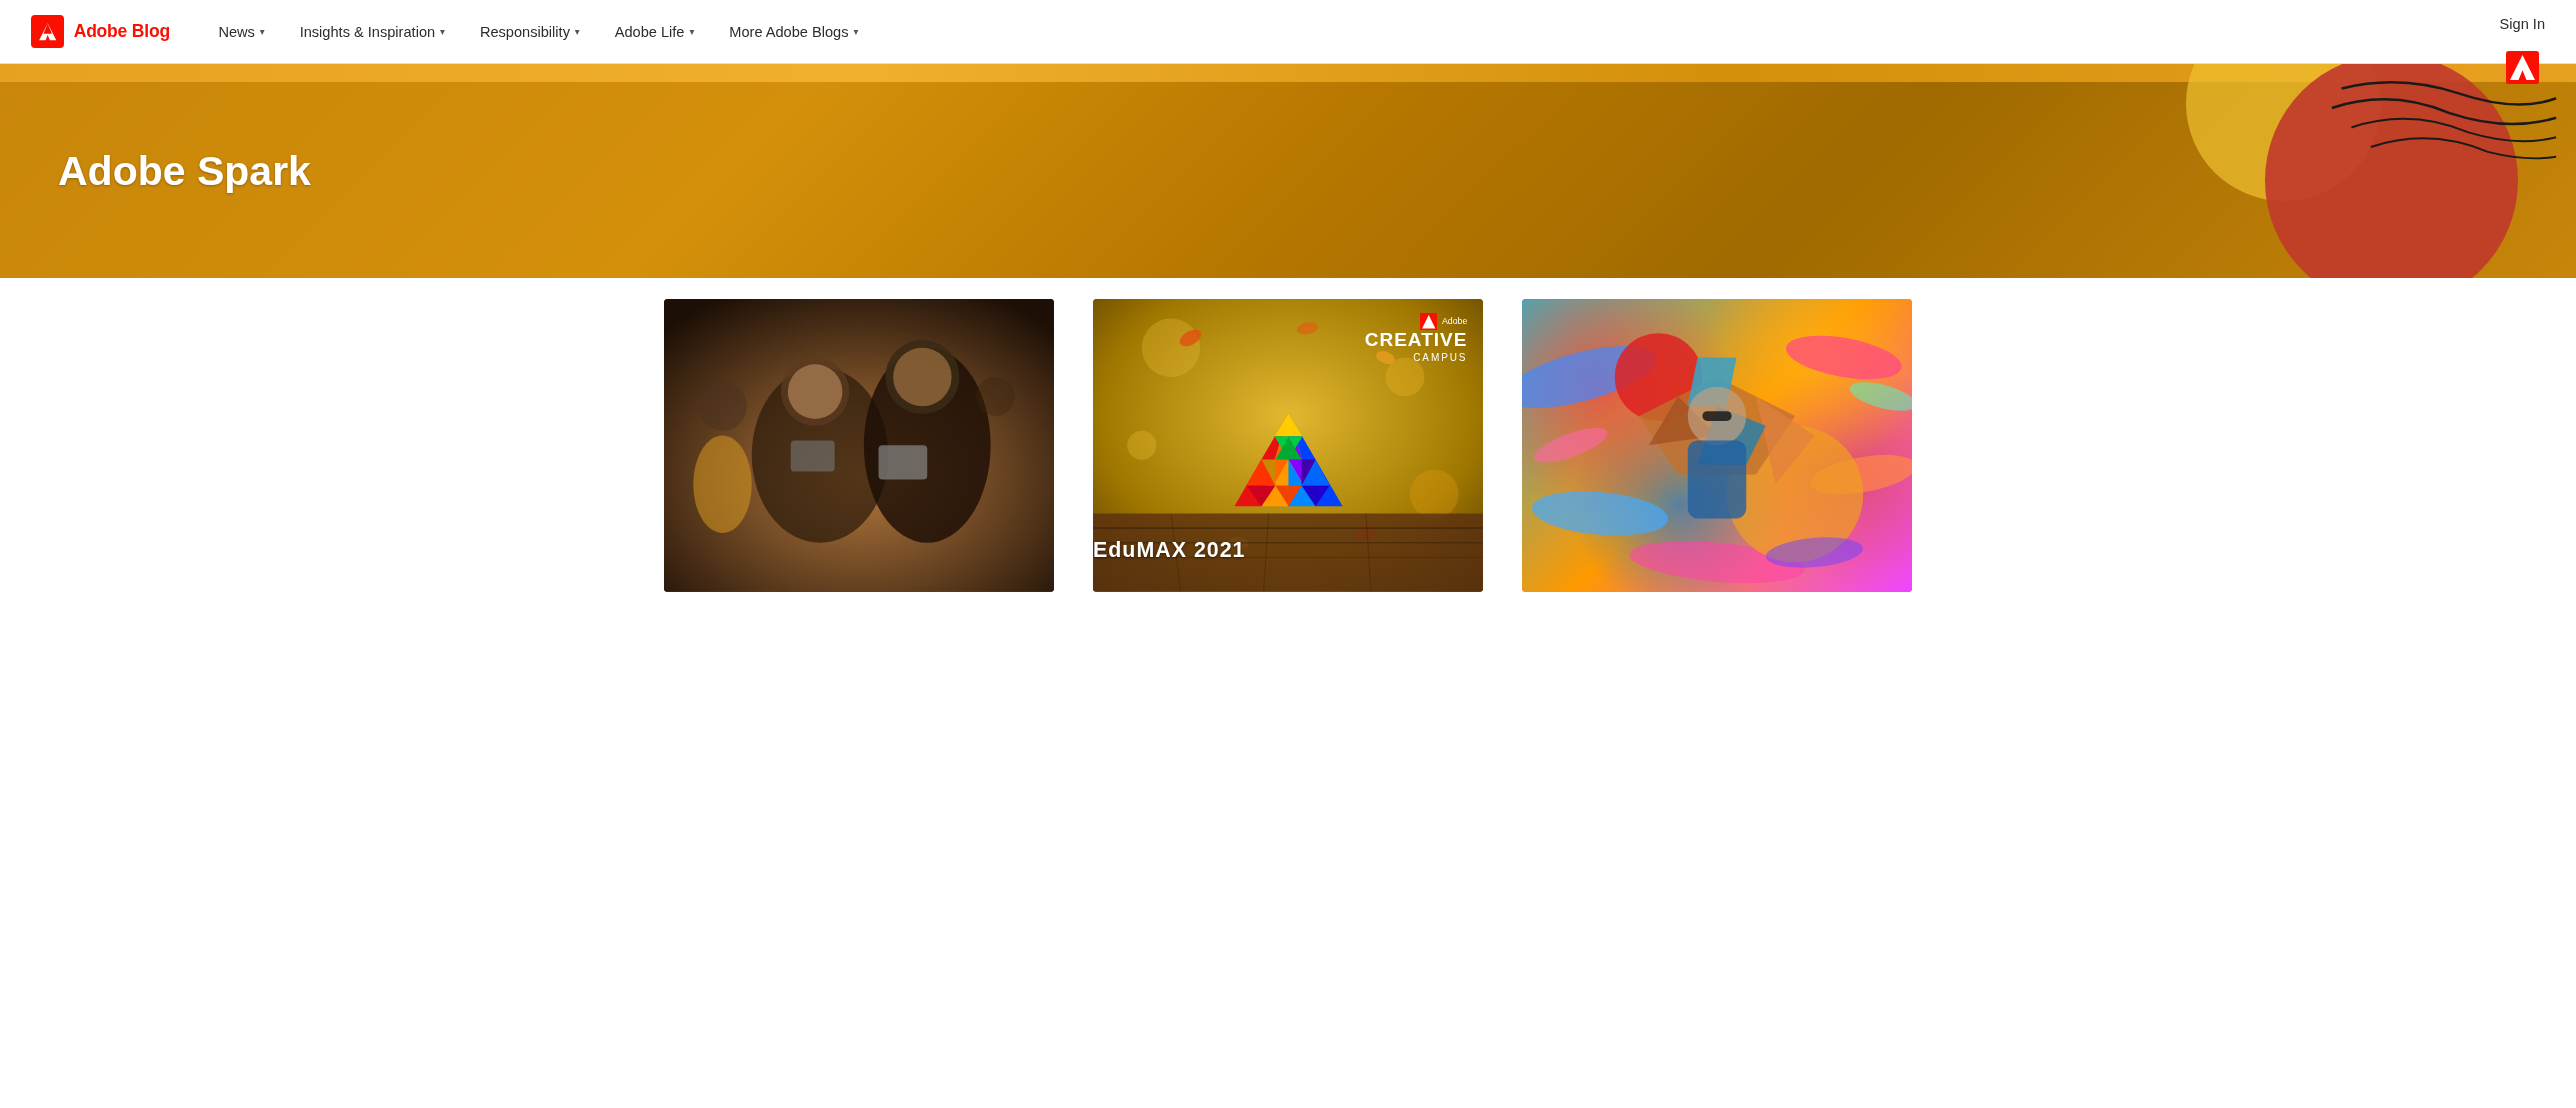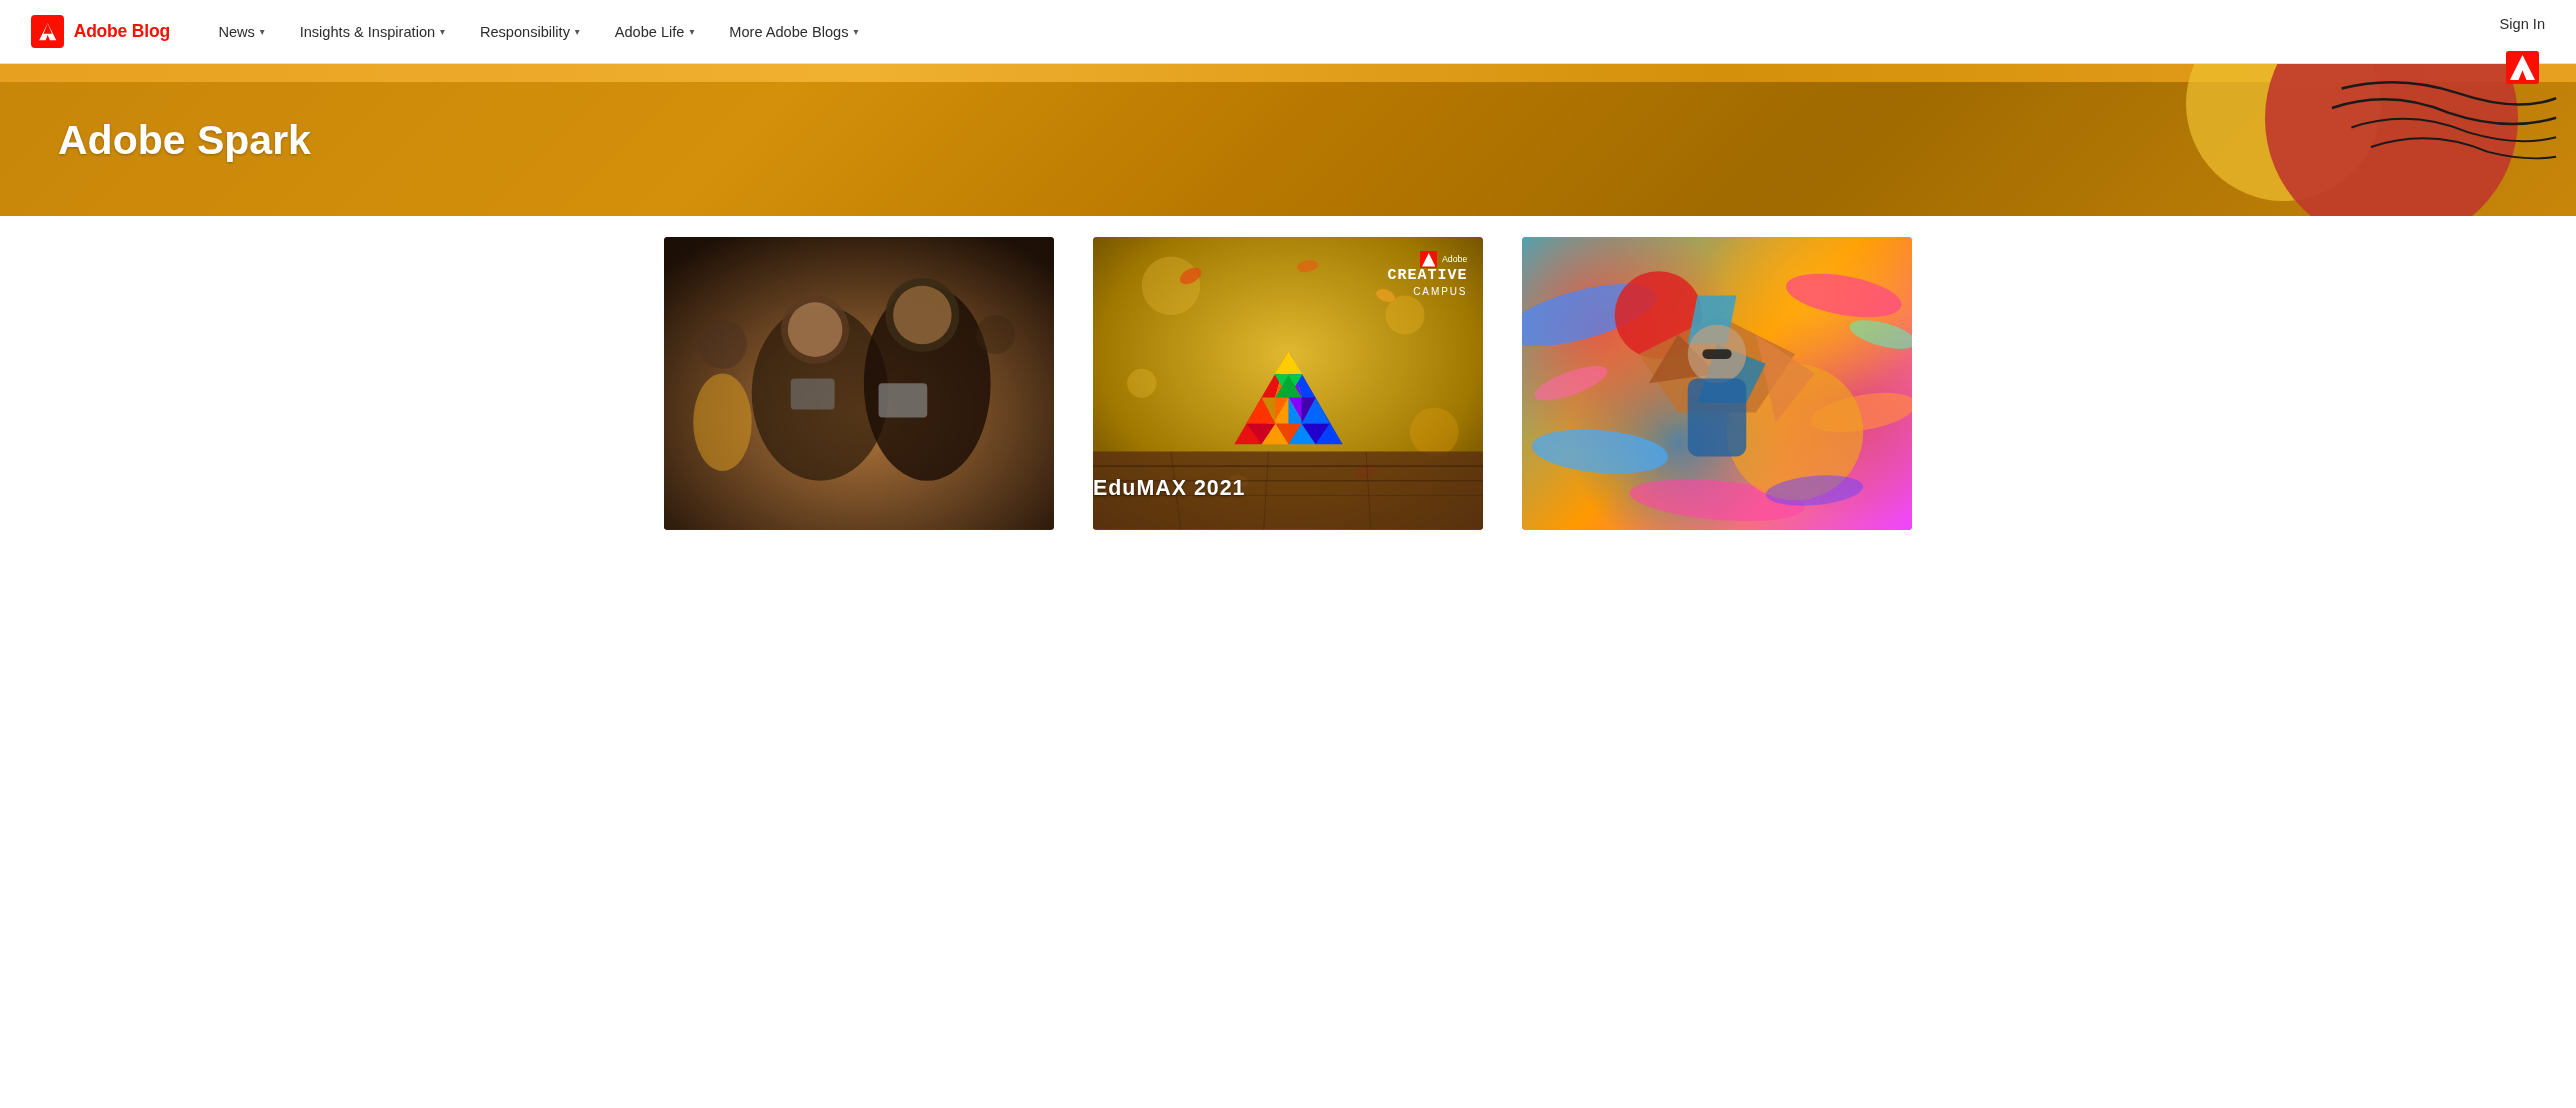--- a/index.html
+++ b/index.html
@@ -87,21 +87,21 @@
       font-weight: 400;
     }
     .adobe-icon-red {
       width: 33px;
       height: 33px;
     }
 
     
     .hero-banner {
       position: relative;
-      height: 152px;
+      height: 214px;
       background: linear-gradient(135deg, #c8860a 0%, #d4900a 30%, #b87800 50%, #a06a00 70%, #c8860a 100%);
       overflow: hidden;
       display: flex;
       align-items: center;
     }
     .hero-banner::before {
       content: '';
       position: absolute;
       top: 0; left: 0; right: 0;
       height: 17.5px;
@@ -450,21 +450,21 @@
 
         <div class="creative-campus-badge" style="position:absolute;top:13.6px;right:15.6px;z-index:4;">
           <div style="display:flex;align-items:center;gap:4.9px;justify-content:flex-end;">
 
             <svg width="17.5" height="17.5" viewBox="0 0 100 100">
               <rect width="100" height="100" rx="4" fill="#fa0f00"></rect>
               <polygon points="50,12 88,88 12,88" fill="white"></polygon>
             </svg>
             <span style="font-size:8.8px;color:#fff;font-weight:500;">Adobe</span>
           </div>
-          <div style="font-size:15px;color:#fff;font-weight:800;letter-spacing:1px;line-height:1.1;font-family:Liberation Mono, monospace;">CREATIVE</div>
+          <div style="font-size:19px;color:#fff;font-weight:800;letter-spacing:1px;line-height:1.1;">CREATIVE</div>
           <div style="font-size:10px;color:#fff;font-weight:500;letter-spacing:1.9px;">CAMPUS</div>
         </div>
 
         <div style="position:absolute;bottom:29px;left:0;right:0;z-index:4;">
           <span class="edumax-text">EduMAX 2021</span>
         </div>
       </div>
       <div class="article-card-body"></div>
     </article>
 

